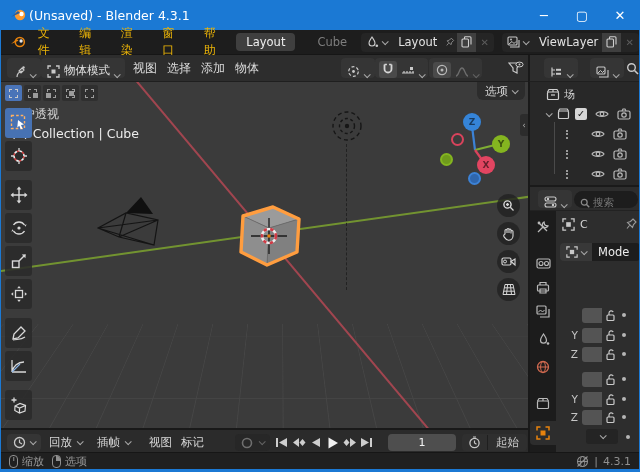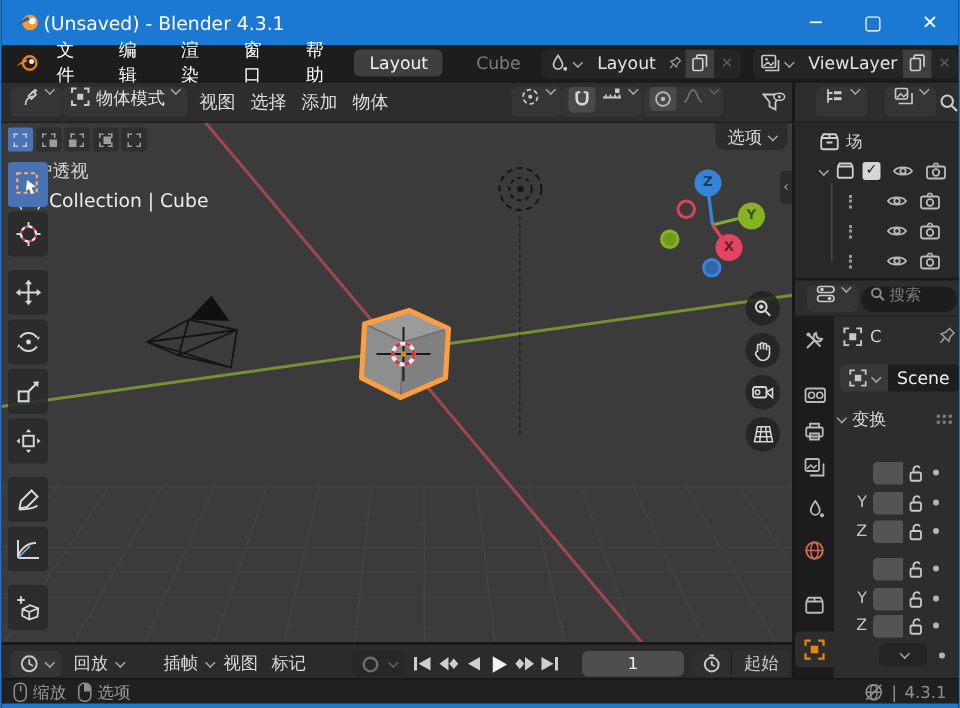--- a/index.html
+++ b/index.html
@@ -8,31 +8,31 @@
   .abs{position:absolute}
   .chev{display:inline-block;width:5px;height:5px;border-right:1.4px solid #a8a8a8;border-bottom:1.4px solid #a8a8a8;transform:rotate(45deg) translateY(-1px)}
   .chev.dim{border-color:#636363}
   svg{display:block}
   
   .titlebar{position:absolute;left:0;top:0;width:100%;height:30px;background:#1b79d4;display:flex;align-items:center}
   .titlebar .title{color:#fff;font-size:12.5px;margin-left:8px}
   .win-btn{position:absolute;top:0;width:38px;height:30px;display:flex;align-items:center;justify-content:center;color:#fff;font-size:13px}
   
   .menubar{position:absolute;left:0;top:30px;width:100%;height:25px;background:#1d1d1d;display:flex;align-items:center;border-bottom:1px solid #161616}
-  .menu-item{color:#ffffff;font-size:12px;padding:0 9px;height:100%;display:flex;align-items:center}
+  .menu-item{color:#eab308;font-size:12px;padding:0 9px;height:100%;display:flex;align-items:center}
   .ws-tab{background:#3f3f3f;border-radius:4px;color:#f0f0f0;font-size:11.5px;padding:2px 10px;}
   .mode-lbl{color:#7e7e7e;font-size:11.5px;margin-left:22px}
   .id-widget{display:flex;align-items:center;height:19px;background:#252525;border-radius:4px;margin-left:14px;overflow:hidden}
   .id-widget .seg{display:flex;align-items:center;padding:0 5px;height:100%;gap:3px}
   .id-widget .val{color:#e3e3e3;font-size:11.5px;padding:0 6px;min-width:52px}
   .id-widget .btn{background:#3f3f3f;height:100%;display:flex;align-items:center;padding:0 4px}
   .id-widget .x{color:#5c5c5c;font-size:10px;padding:0 5px}
   
   .vp-header{position:absolute;left:0;top:55px;width:527px;height:27px;background:#2d2d2d;border-bottom:1px solid #1f1f1f}
-  .hdr-chip{position:absolute;top:3px;height:20px;background:#353535;border-radius:4px;display:flex;align-items:flex-start;gap:4px;padding:0 6px}
+  .hdr-chip{position:absolute;top:3px;height:20px;background:#353535;border-radius:4px;display:flex;align-items:flex-end;gap:4px;padding:0 6px}
   .hdr-menu{position:absolute;top:0;height:27px;display:flex;align-items:center;color:#dcdcdc;font-size:12px}
   .outliner-header{position:absolute;left:527px;top:55px;width:113px;height:27px;background:#2d2d2d;border-left:2px solid #191919;border-bottom:1px solid #1f1f1f}
   
   .viewport{position:absolute;left:0;top:82px;width:527px;height:346px;background:#3b3b3b;overflow:hidden}
   .grid-plane{position:absolute;left:-420px;top:-80px;width:1400px;height:980px;
     background-image:linear-gradient(#484848 1px,transparent 1px),linear-gradient(90deg,#484848 1px,transparent 1px);
     background-size:54px 54px;transform:perspective(760px) rotateX(58deg);opacity:.75}
   .axis-y{position:absolute;left:-10px;top:150px;width:560px;height:2px;background:#7ca32f;transform:rotate(-8deg);opacity:.85}
   .axis-x{position:absolute;left:18px;top:156px;width:500px;height:2px;background:#ad4752;transform:rotate(50deg);opacity:.9}
   .light-drop{position:absolute;left:345px;top:62px;height:146px;width:0;border-left:1.4px dashed #222}
@@ -54,21 +54,21 @@
   .gz-dot{position:absolute;width:13px;height:13px;border-radius:50%}
   .sidebar-toggle{position:absolute;right:0;top:32px;width:8px;height:22px;background:#2c2c2c;border-radius:3px 0 0 3px;color:#aaa;font-size:9px;display:flex;align-items:center;justify-content:center}
   
   .right-col{position:absolute;left:527px;top:82px;width:113px;height:370px;background:#282828;border-left:2px solid #191919}
   .ol-row{position:absolute;left:0;width:100%;height:20px;display:flex;align-items:center}
   .ol-label{color:#cfcfcf;font-size:11px;width:14px;overflow:hidden;white-space:nowrap}
   .checkbox{width:12px;height:12px;background:#d6d6d6;border-radius:2px;color:#1d1d1d;font-size:9.5px;font-weight:bold;display:flex;align-items:center;justify-content:center;line-height:1}
   .tree-line{position:absolute;left:24px;top:40px;height:52px;width:0;border-left:1px solid #4a4a4a}
   .dot-icon{width:0;height:9px;border-right:2px dotted #9a9a9a}
   .props-header{position:absolute;left:0;top:103px;width:100%;height:26px;background:#2d2d2d;border-top:2px solid #1a1a1a;border-bottom:1px solid #222}
-  .search-field{position:absolute;left:44px;top:4px;width:64px;height:17px;background:#1d1d1d;border-radius:9px;display:flex;align-items:flex-start;gap:3px;padding:0 6px}
+  .search-field{position:absolute;left:44px;top:4px;width:64px;height:17px;background:#1d1d1d;border-radius:9px;display:flex;align-items:flex-end;gap:3px;padding:0 6px}
   .search-field input{background:transparent;border:0;outline:0;color:#8b8b8b;font-size:10.5px;width:34px}
   .search-field input::placeholder{color:#7a7a7a}
   .props-body{position:absolute;left:0;top:129px;width:100%;height:241px;background:#2d2d2d}
   .tab-strip{position:absolute;left:0;top:0;width:26px;height:100%;background:#1c1c1c}
   .ptab{position:absolute;left:0;width:26px;height:24px;display:flex;align-items:center;justify-content:center}
   .ptab.active{background:#2d2d2d;border-radius:4px 0 0 4px}
   .crumb{position:absolute;left:26px;top:4px;width:87px;height:18px;display:flex;align-items:center;gap:5px;padding-left:6px}
   .crumb .c-txt{color:#d5d5d5;font-size:11px}
   .name-row{position:absolute;left:30px;top:32px;height:18px;display:flex}
   .name-dd{width:32px;height:18px;background:#383838;border-radius:4px 0 0 4px;display:flex;align-items:center;justify-content:center;gap:3px}
@@ -573,28 +573,23 @@
       </div>
 
       <div class="name-row">
         <div class="name-dd">
           <svg width="12" height="12" viewBox="0 0 14 14">
             <path d="M1,4.5 V1 H4.5 M9.5,1 H13 V4.5 M13,9.5 V13 H9.5 M4.5,13 H1 V9.5" fill="none" stroke="#c9c9c9" stroke-width="1.4"></path>
             <rect x="4.5" y="4.5" width="5" height="5" fill="#c9c9c9"></rect>
           </svg>
           <span class="chev"></span>
         </div>
-        <div class="name-field">Scene</div>
-      </div>
-
-      <div class="panel-hdr">
-        <span class="chev"></span>
-        <span>变换</span>
-        <span class="grip"></span>
-      </div>
+        <div class="name-field">Mode</div>
+      </div>
+
 
       <div class="t-row" style="top:96px">
         <span class="t-label"></span>
         <span class="t-slab"></span>
         <svg class="t-lock" width="12" height="13" viewBox="0 0 12 13">
           <rect x="2" y="6" width="7" height="5.5" rx="1" fill="none" stroke="#c9c9c9" stroke-width="1.2"></rect>
           <path d="M4,6 V4 a2.2,2.2 0 0 1 4.2,-0.9" fill="none" stroke="#c9c9c9" stroke-width="1.2"></path>
         </svg>
         <span class="t-dot"></span>
       </div>
@@ -655,21 +650,21 @@
       <svg width="13" height="13" viewBox="0 0 13 13">
         <circle cx="6.5" cy="6.5" r="5" fill="none" stroke="#c9c9c9" stroke-width="1.3"></circle>
           <path d="M6.5,3.5 V6.5 L9,8" fill="none" stroke="#c9c9c9" stroke-width="1.2"></path>
       </svg>
       <span class="chev"></span>
     </div>
     <div class="tl-menu" style="left:48px;gap:5px">
       <span>回放</span>
         <span class="chev"></span>
     </div>
-    <div class="tl-menu" style="left:108px;gap:5px">
+    <div class="tl-menu" style="left:96px;gap:5px">
       <span>插帧</span>
         <span class="chev"></span>
     </div>
     <div class="tl-menu" style="left:148px">
         <span>视图</span>
       </div>
     <div class="tl-menu" style="left:180px">
         <span>标记</span>
       </div>
 

